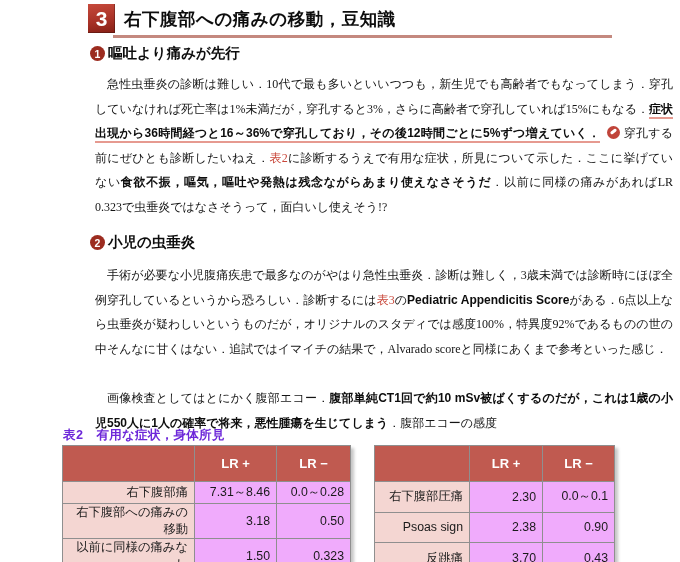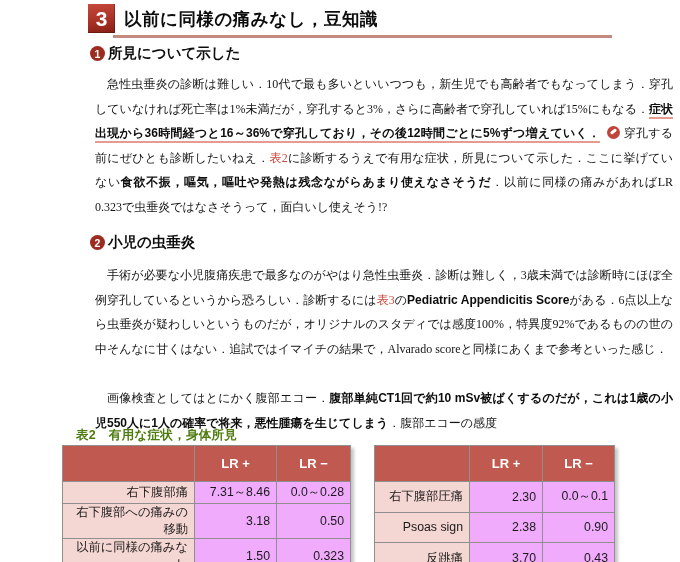--- a/index.html
+++ b/index.html
@@ -52,23 +52,23 @@
     display:inline-block; width:13px; height:13px; border-radius:50%;
     background:#c0443a; margin:0 3px 0 7px; vertical-align:-2px; position:relative;
   }
   .inline-icon::after {
     content:""; position:absolute; left:3px; top:4px; width:7px; height:3px;
     background:#ffffff; border-radius:2px; transform:rotate(-38deg);
   }
 
   
   .table-caption {
-    position:absolute; top:427px; left:76px;
-    font-family:Liberation Sans, sans-serif; font-weight:700; font-size:12.5px;
-    color:#4d7c0f; letter-spacing:.3px;
+    position:absolute; top:427px; left:63px;
+    font-family:Liberation Mono, monospace; font-weight:700; font-size:12.5px;
+    color:#6d28d9; letter-spacing:.3px;
   }
   .tables-wrap { position:absolute; top:445px; left:62px; display:flex; gap:23px; }
   table.lr {
     border-collapse:collapse; background:#fff;
     font-family:"Liberation Sans","DejaVu Sans",sans-serif; font-size:12.3px;
     box-shadow:3px 3px 3px #c6c6c6;
   }
   table.lr th, table.lr td { border:1px solid #8f8f8f; padding:0 6px; font-weight:400; text-align:right; }
   table.lr thead th {
     background:#c05a50; color:#ffffff; font-weight:700; font-size:13px;
@@ -80,27 +80,27 @@
   .t-left  col.c-label { width:132px; } .t-left  col.c-plus { width:82px; } .t-left  col.c-minus { width:74px; }
   .t-right col.c-label { width:95px;  } .t-right col.c-plus { width:73px; } .t-right col.c-minus { width:72px; }
 </style>
 </head>
 <body>
 
 <div class="page">
 
   <div class="chapter-header">
     <div class="chapter-badge">3</div>
-    <div class="chapter-title">以前に同様の痛みなし，豆知識</div>
+    <div class="chapter-title">右下腹部への痛みの移動，豆知識</div>
   </div>
   <div class="title-rule"></div>
 
   <div class="section-heading" style="top:44px;">
     <span class="bullet">1</span>
-    <span class="section-title">所見について示した</span>
+    <span class="section-title">嘔吐より痛みが先行</span>
   </div>
 
   <p class="para" style="top:60px;"><span>急性虫垂炎の診断は難しい．10代で最も多いといいつつも，新生児でも高齢者でもなってしまう．穿孔していなければ死亡率は1%未満だが，穿孔すると3%，さらに高齢者で穿孔していれば15%にもなる．</span><span class="em-gothic em-underline">症状出現から36時間経つと16～36%で穿孔しており，その後12時間ごとに5%ずつ増えていく．</span><span class="inline-icon"></span><span>穿孔する前にぜひとも診断したいねえ．</span><span class="ref-red">表2</span><span>に診断するうえで有用な症状，所見について示した．ここに挙げていない</span><span class="em-gothic">食欲不振，嘔気，嘔吐や発熱は残念ながらあまり使えなさそうだ</span><span>．以前に同様の痛みがあればLR 0.323で虫垂炎ではなさそうって，面白いし使えそう!?</span></p>
 
   <div class="section-heading" style="top:233px;">
     <span class="bullet">2</span>
     <span class="section-title">小児の虫垂炎</span>
   </div>
 
   <p class="para" style="top:251px;"><span>手術が必要な小児腹痛疾患で最多なのがやはり急性虫垂炎．診断は難しく，3歳未満では診断時にほぼ全例穿孔しているというから恐ろしい．診断するには</span><span class="ref-red">表3</span><span>の</span><span class="em-gothic">Pediatric Appendicitis Score</span><span>がある．6点以上なら虫垂炎が疑わしいというものだが，オリジナルのスタディでは感度100%，特異度92%であるものの世の中そんなに甘くはない．追試ではイマイチの結果で，Alvarado scoreと同様にあくまで参考といった感じ．</span></p>

